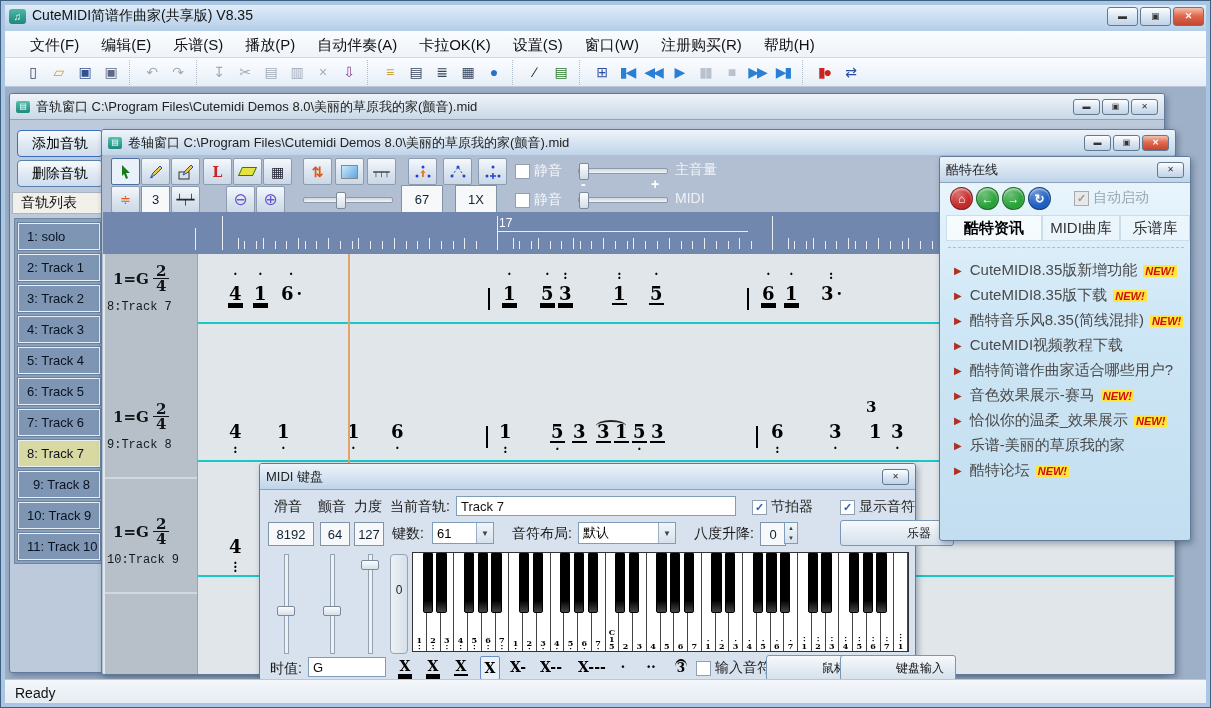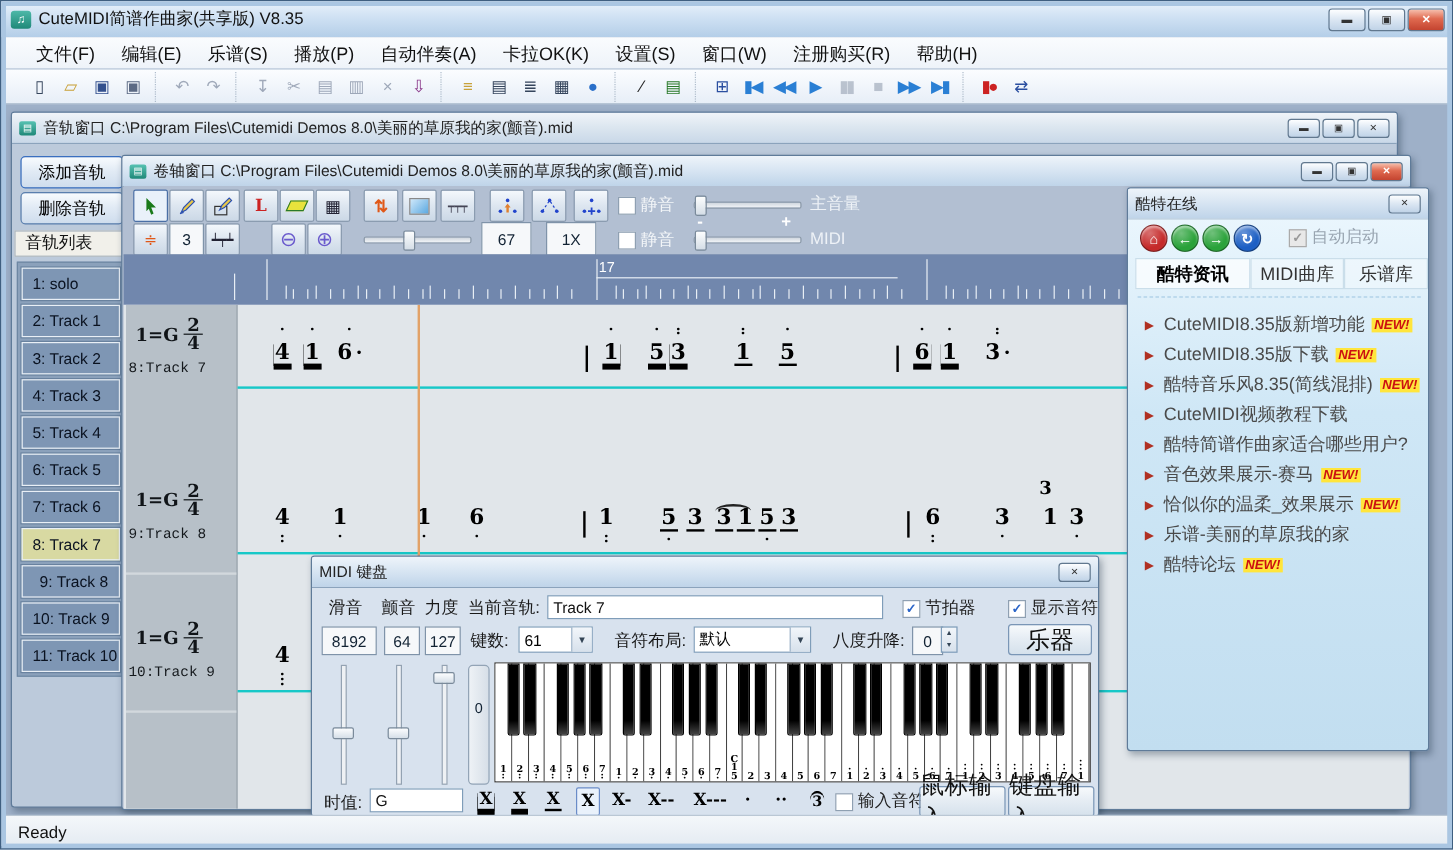--- a/index.html
+++ b/index.html
@@ -88,21 +88,21 @@
   
   #midiwin{background:#d8e2ee;}
   .flabel{position:absolute;font-size:14px;color:#1a1a1a;white-space:nowrap;}
   .inputbox{position:absolute;background:#fff;border:1px solid #7f9db9;font-size:13px;color:#111;
             display:flex;align-items:center;padding-left:4px;box-sizing:border-box;}
   .dropdown{position:absolute;background:#fff;border:1px solid #7f9db9;font-size:13px;display:flex;align-items:center;box-sizing:border-box;}
   .dropdown .dtext{flex:1;padding-left:4px;}
   .dropdown .darr{width:16px;height:100%;background:linear-gradient(#f2f6fa,#d7e1ec);border-left:1px solid #9ab0c6;
                   display:flex;align-items:center;justify-content:center;font-size:8px;color:#345;}
   .pushbtn{position:absolute;border:1px solid #7a96b6;border-radius:3px;background:linear-gradient(#f7fafc,#e6edf4 45%,#d5e1ec);
-           font-size:20px;color:#111;display:flex;align-items:center;justify-content:center;}
+           font-size:12px;color:#111;display:flex;align-items:center;justify-content:center;padding-left:44px;}
   .vslider{position:absolute;width:22px;}
   .vtrack{position:absolute;left:10px;top:0;width:3px;height:100%;background:#eef1f4;border:1px solid #93a2b2;}
   .vthumb{position:absolute;left:3px;width:16px;height:8px;background:linear-gradient(#fcfdfe,#d6dfe8);border:1px solid #7a8a9a;border-radius:2px;}
   #zerobar{position:absolute;width:18px;border:1px solid #93a4b6;border-radius:4px;background:linear-gradient(90deg,#eef2f6,#d7dfe8);
            font-size:12px;color:#123;text-align:center;padding-top:28px;box-sizing:border-box;}
   #piano{position:absolute;background:#fff;border:1px solid #333;box-sizing:border-box;}
   .wkey{position:absolute;top:0;height:100%;background:#fff;border-right:1px solid #444;box-sizing:border-box;}
   .bkey{position:absolute;top:0;background:linear-gradient(#000 80%,#444);border:1px solid #000;border-radius:0 0 2px 2px;z-index:2;}
   .klabel{position:absolute;bottom:1px;left:0;width:100%;text-align:center;font-family:"DejaVu Serif",serif;
           font-weight:bold;font-size:8px;line-height:8px;color:#000;}
@@ -1036,21 +1036,21 @@
         </div>
         <div class="durbtn" style="left: 382px; top: 192px; position: absolute;">
           <span style="padding: 0px 2px;">··</span>
         </div>
         <div class="durbtn" style="left: 412px; top: 192px; position: absolute;">
           <span class="trip" style="padding: 0px 2px;">3</span>
         </div>
       </div>
     </div>
 
-  <div class="mdiwin" id="onlinewin" style="left:938px;top:155px;width:252px;height:470px;z-index:40;text-align:center;">
+  <div class="mdiwin" id="onlinewin" style="left:938px;top:155px;width:252px;height:385px;z-index:40;text-align:center;">
     <div class="mdititle">
       <span class="ttext">酷特在线</span>
       <div class="btngroup">
         <div class="wbtn small">✕</div>
       </div>
     </div>
     <div id="olnav">
         <div class="navcirc" style="left: 10px; top: 30px; background: radial-gradient(circle at 35% 30%, rgba(255, 255, 255, 0.333), rgb(197, 42, 42) 60%) rgb(197, 42, 42);">⌂</div>
         <div class="navcirc" style="left: 36px; top: 30px; background: radial-gradient(circle at 35% 30%, rgba(255, 255, 255, 0.333), rgb(42, 162, 58) 60%) rgb(42, 162, 58);">←</div>
         <div class="navcirc" style="left: 62px; top: 30px; background: radial-gradient(circle at 35% 30%, rgba(255, 255, 255, 0.333), rgb(42, 162, 58) 60%) rgb(42, 162, 58);">→</div>

